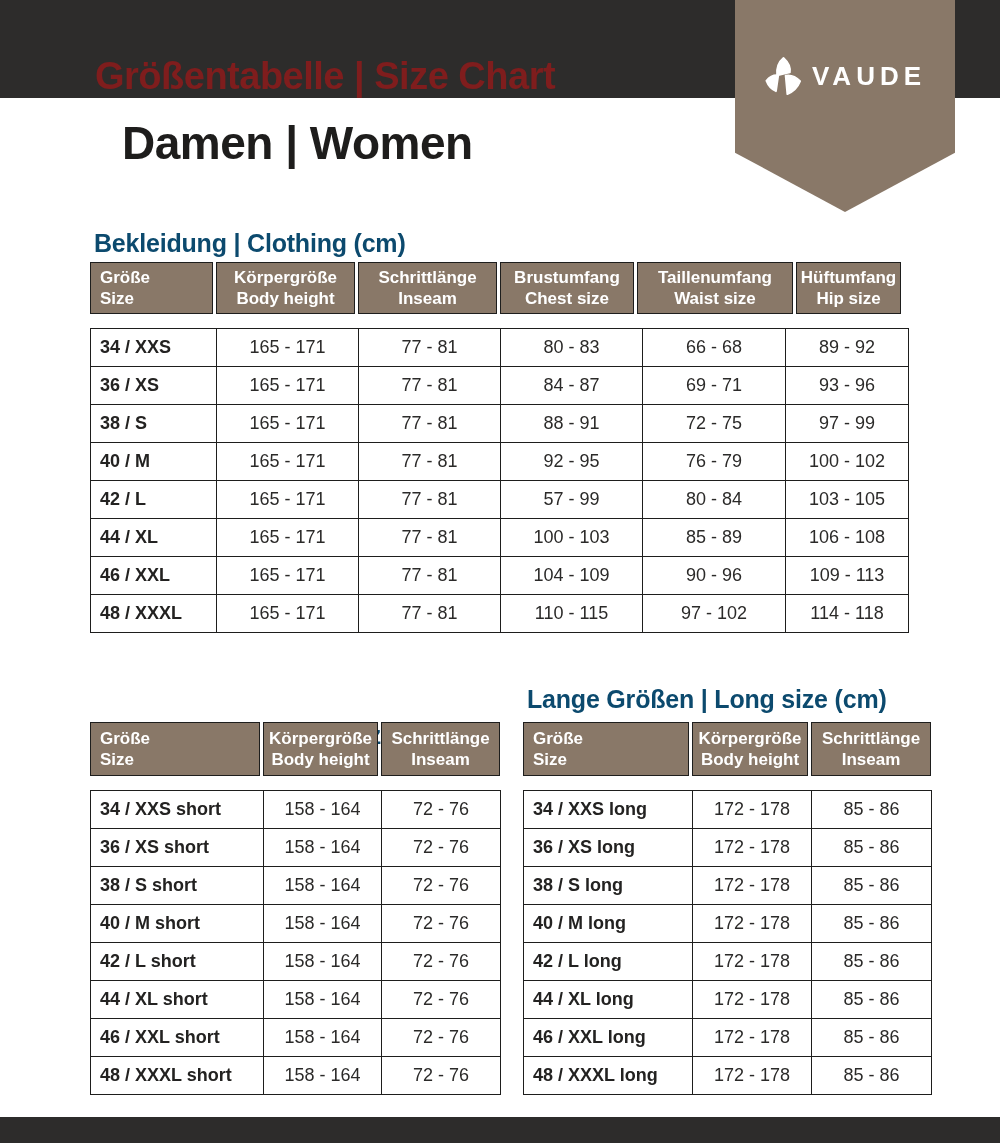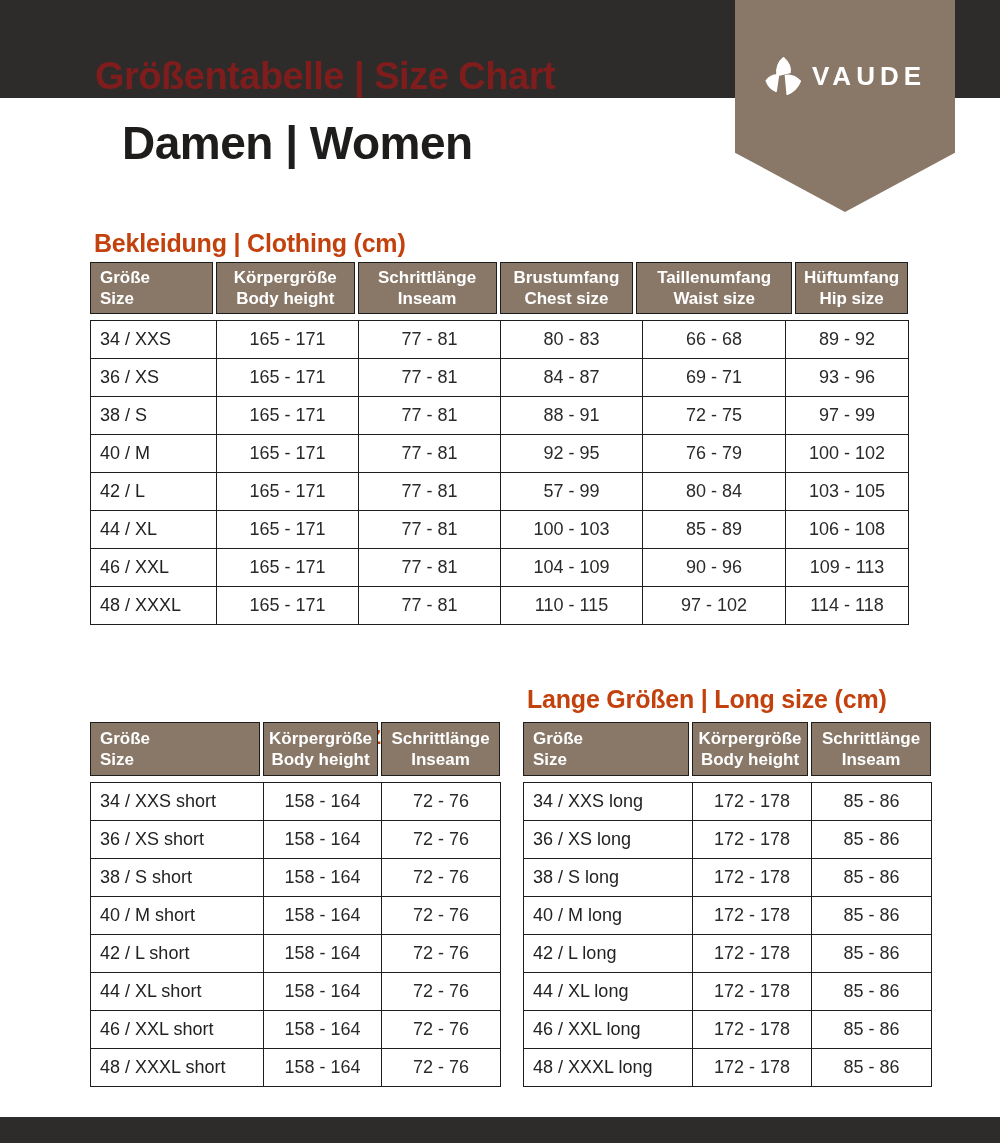--- a/index.html
+++ b/index.html
@@ -30,51 +30,51 @@
     display:flex;justify-content:center;align-items:center;gap:10px;
   }
   .ribbon-logo svg{display:block;}
   .brand-wordmark{
     color:#ffffff;font-size:26px;font-weight:bold;letter-spacing:5px;
     line-height:1;white-space:nowrap;
   }
   
   .section-title{
     position:absolute;margin:0;font-size:25px;font-weight:bold;
-    color:#c2410c;line-height:1.0;white-space:nowrap;letter-spacing:-0.2px;
+    color:#0c4a6e;line-height:1.0;white-space:nowrap;letter-spacing:-0.2px;
   }
   #clothing-title{left:94px;top:231px;}
   #short-title{left:94px;top:723px;text-align:right;}
   #long-title{left:527px;top:687px;}
   
   .tbl{position:absolute;}
   #clothing-tbl{left:90px;top:262px;width:818px;}
   #short-tbl{left:90px;top:722px;width:410px;}
   #long-tbl{left:523px;top:722px;width:408px;}
-  .thead{display:flex;margin-bottom:6px;}
+  .thead{display:flex;margin-bottom:14px;}
   .hcell{
     box-sizing:border-box;border:1px solid #1e1e1d;background:#897868;
     color:#ffffff;font-weight:bold;font-size:17px;line-height:21px;
     text-align:center;margin-right:3px;
     display:flex;flex-direction:column;justify-content:center;
   }
   .hcell:last-child{margin-right:0;}
   .hcell.first{text-align:left;padding-left:9px;}
   #clothing-tbl .hcell{height:52px;}
   #short-tbl .hcell,#long-tbl .hcell{height:54px;}
   table.body{
     border-collapse:collapse;table-layout:fixed;width:100%;
   }
   table.body td{
     box-sizing:border-box;border:1px solid #1e1e1d;height:38px;
     font-size:18px;color:#2b2a29;text-align:center;padding:0;
     white-space:nowrap;overflow:hidden;
   }
   table.body td.size{
-    font-weight:normal;text-align:left;padding-left:9px;color:#232221;
+    font-weight:bold;text-align:left;padding-left:9px;color:#232221;
   }
   
   .footer-band{position:absolute;left:0;top:1117px;width:1000px;height:26px;background:#2d2c2b;}
 </style>
 </head>
 <body>
 
 <div>
 
   <div class="top-band"></div>
@@ -113,21 +113,21 @@
           <span>Inseam</span>
         </div>
       <div class="hcell" style="width:134px">
           <span>Brustumfang</span>
           <span>Chest size</span>
         </div>
       <div class="hcell" style="width:156px">
           <span>Taillenumfang</span>
           <span>Waist size</span>
         </div>
-      <div class="hcell" style="width:113px">
+      <div class="hcell" style="width:105px">
           <span>Hüftumfang</span>
           <span>Hip size</span>
         </div>
     </div>
     <table class="body">
       <colgroup>
           <col style="width:126px">
           <col style="width:142px">
           <col style="width:142px">
           <col style="width:142px">

